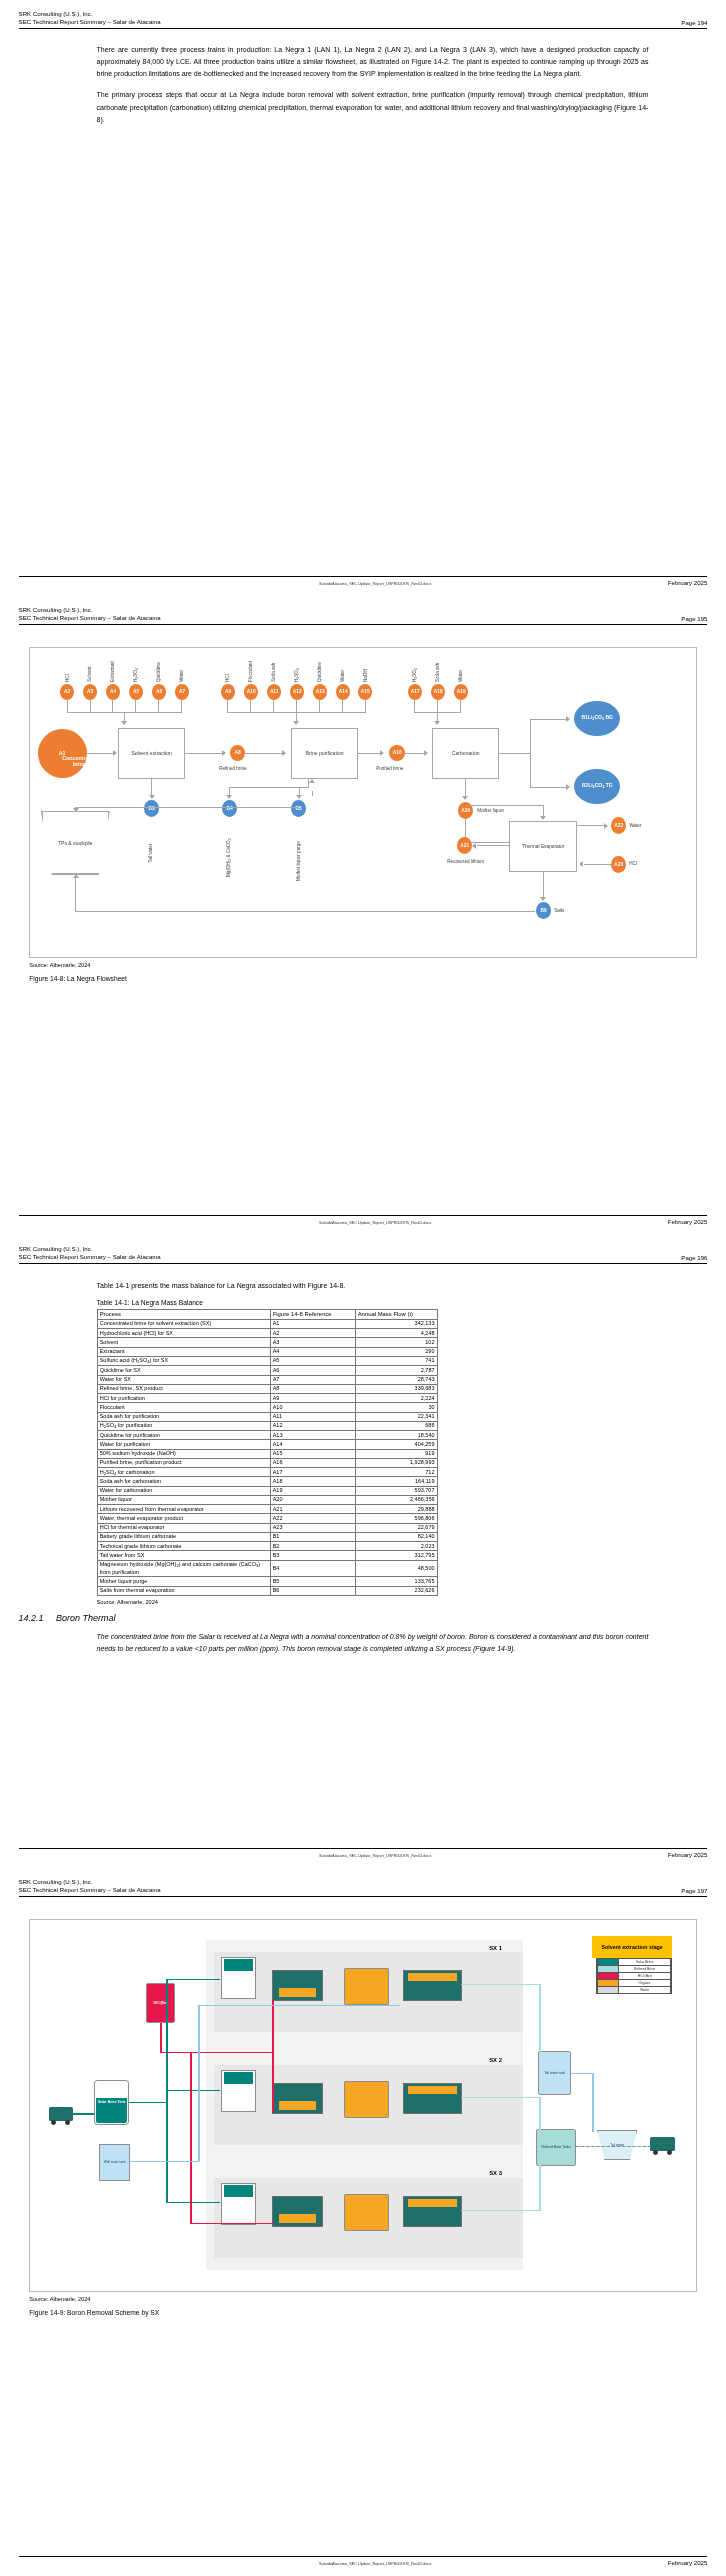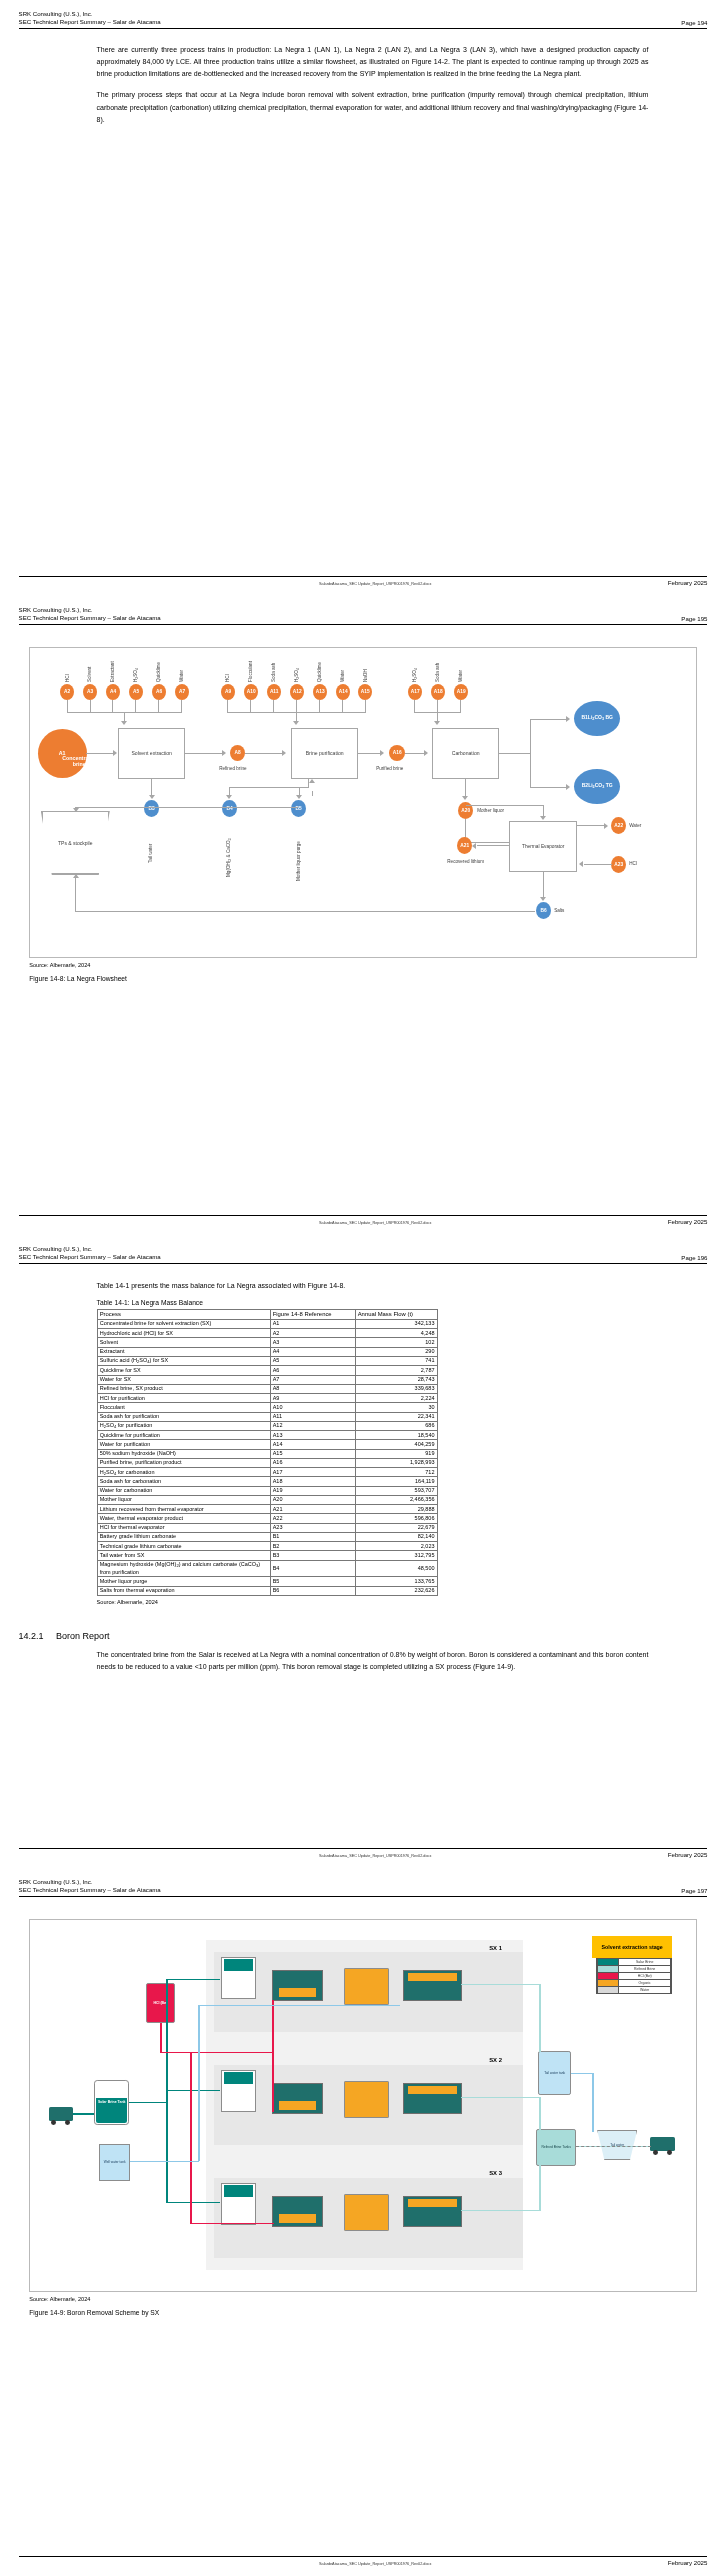--- a/index.html
+++ b/index.html
@@ -471,24 +471,24 @@
           </tr>
           <tr>
             <td>Salts from thermal evaporation</td>
             <td>B6</td>
             <td class="num">232,626</td>
           </tr>
         </tbody>
     </table>
     <p class="src">Source: Albemarle, 2024</p>
 
-    <div style="margin-left:-78px;margin-top:26px;">
+    <div style="margin-left:-78px;margin-top:8px;font-style:italic;">
       <div class="h3">
         <span class="num">14.2.1</span>
-        <span>Boron Report</span>
+        <span>Boron Thermal</span>
       </div>
       <div style="margin-left:78px;">
         <p class="para">The concentrated brine from the Salar is received at La Negra with a nominal concentration of 0.8% by weight of boron. Boron is considered a contaminant and this boron content needs to be reduced to a value &lt;10 parts per million (ppm). This boron removal stage is completed utilizing a SX process (Figure 14-9).</p>
       </div>
     </div>
   </div>
 
   <div style="position:absolute;left:18.6px;right:18.6px;bottom:9.6px;">
     <div class="rule-thin" style="margin-bottom:2.1px;"></div>
     <div class="footer">

